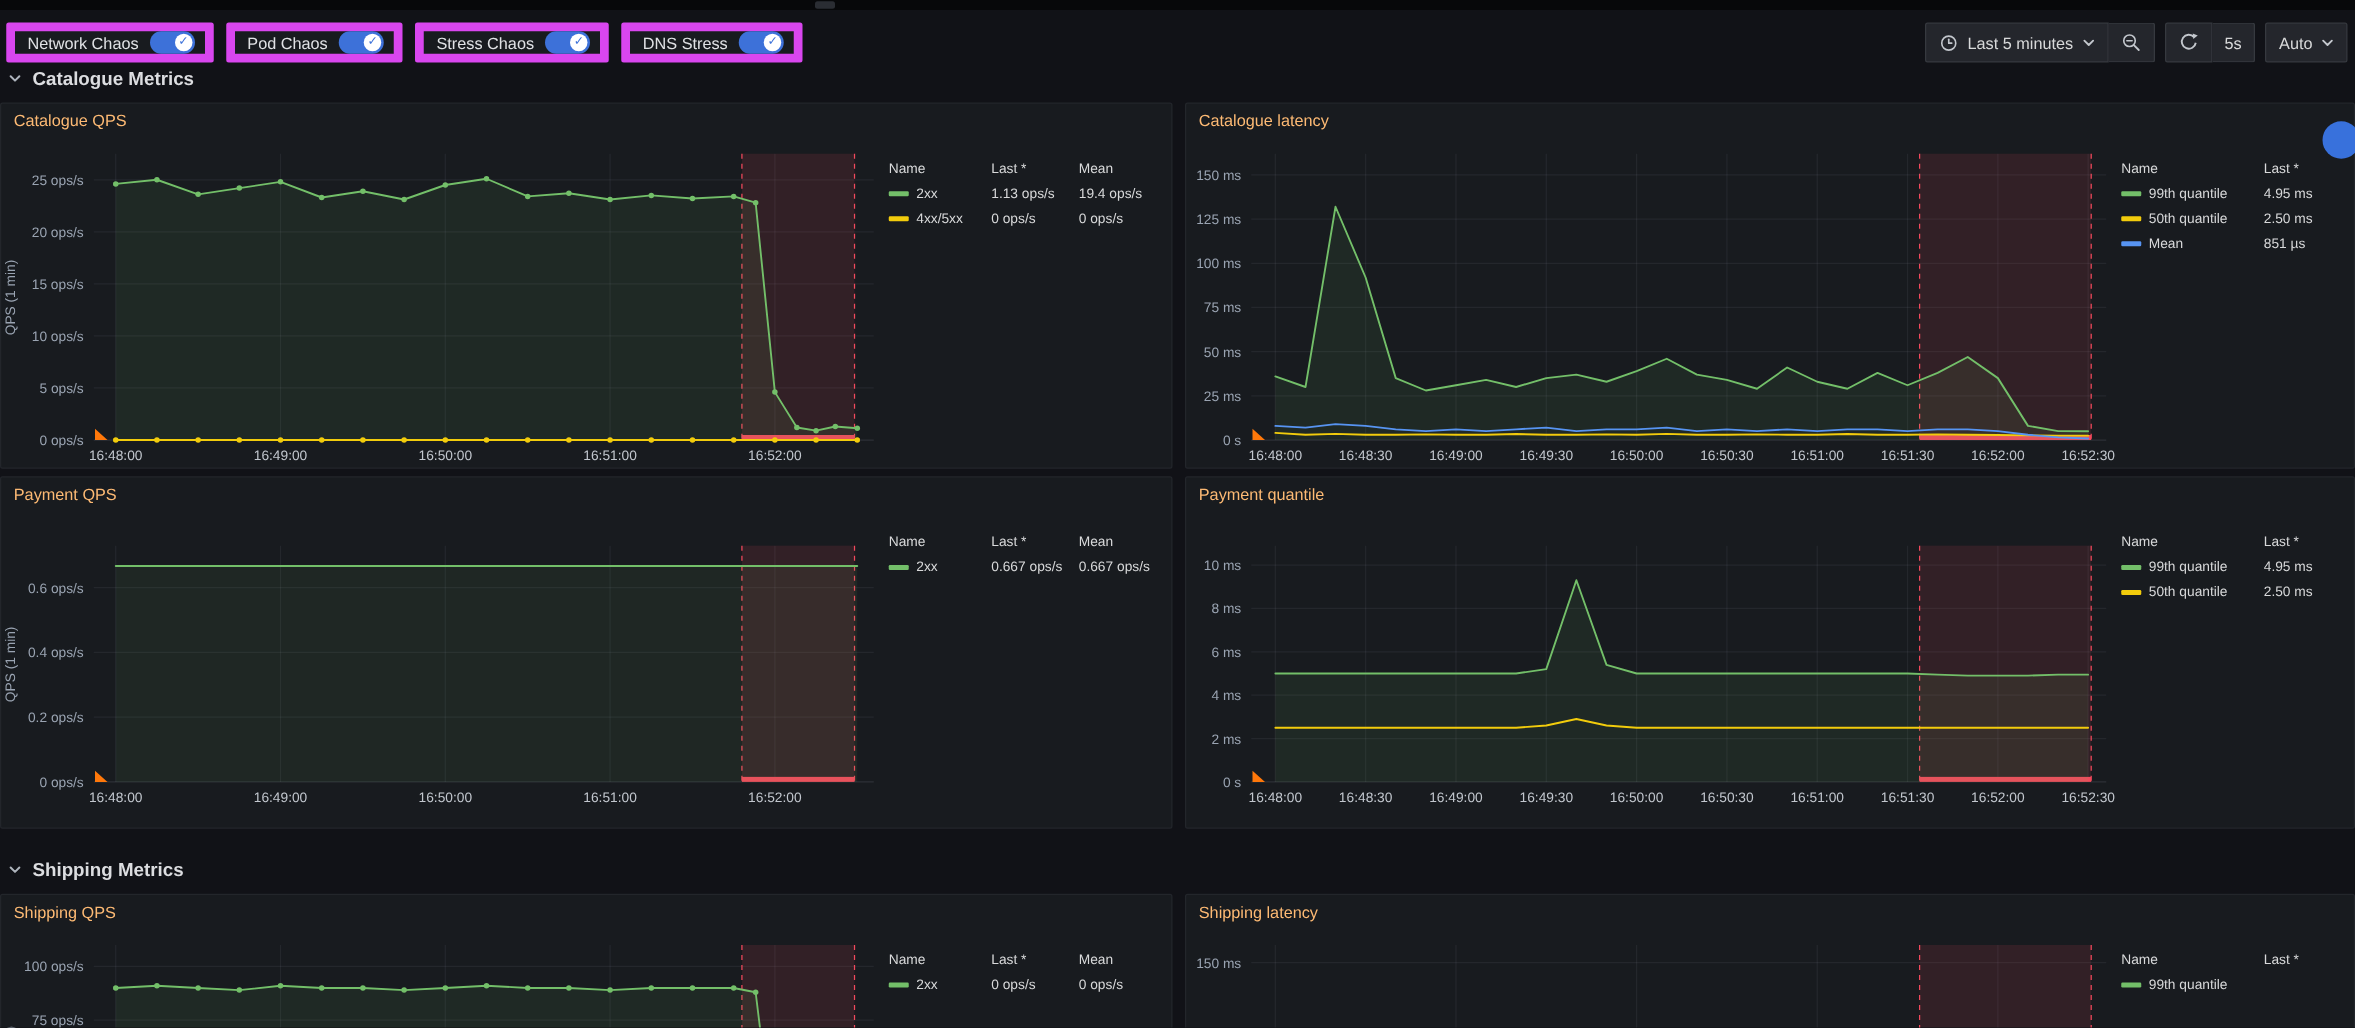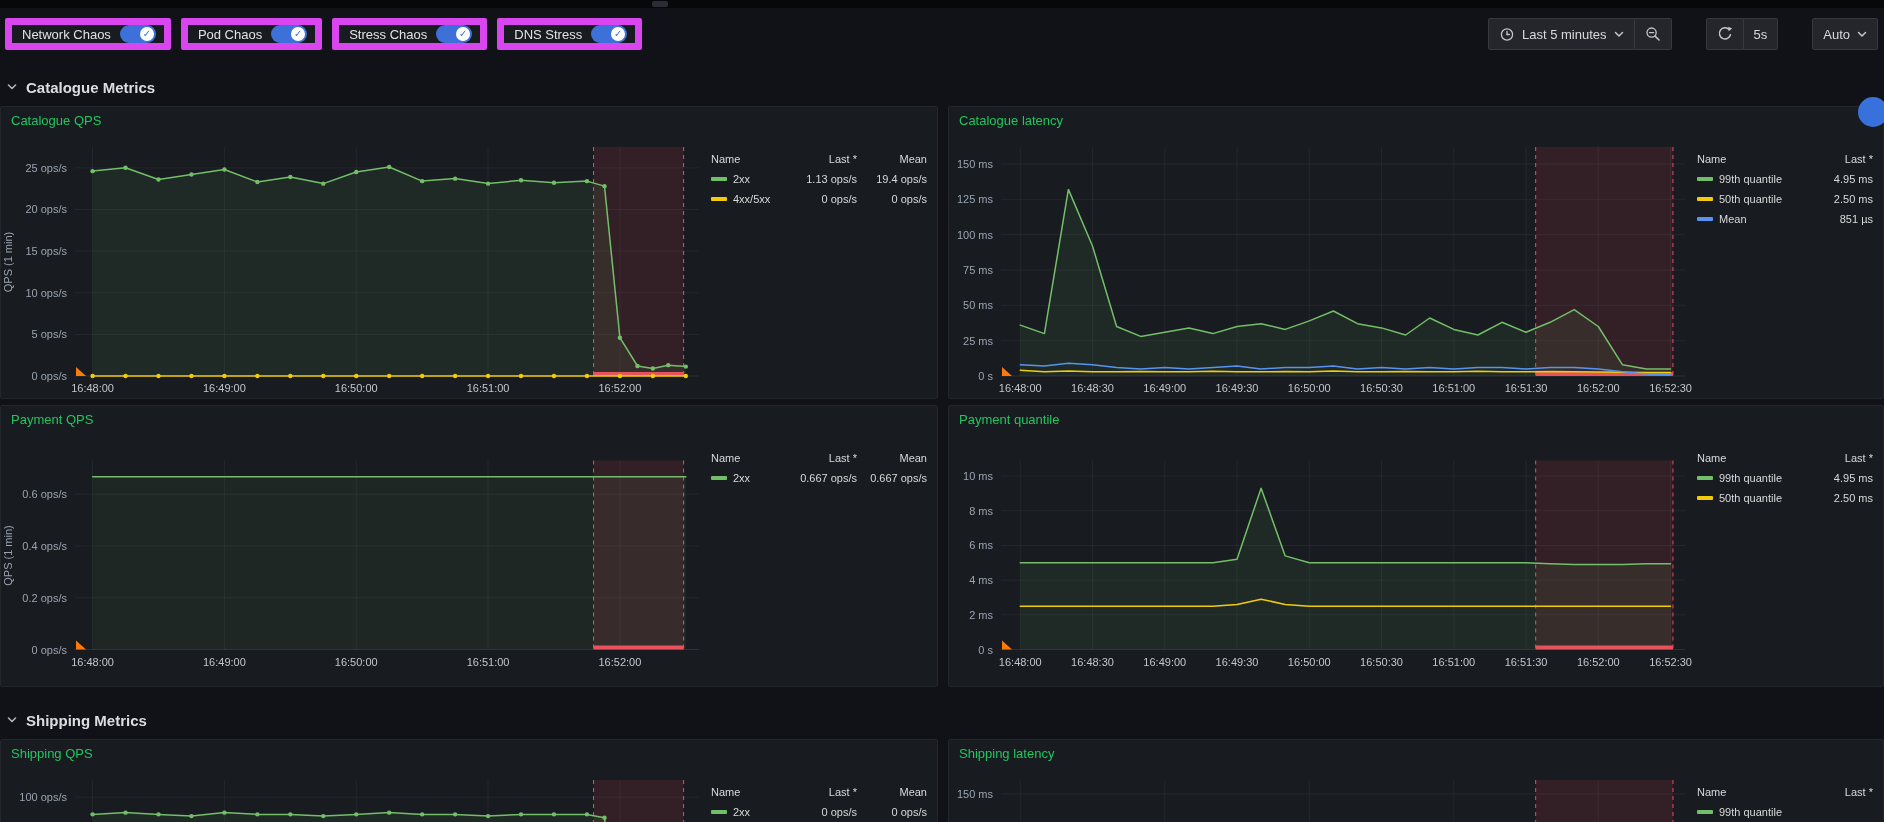--- a/index.html
+++ b/index.html
@@ -19,55 +19,55 @@
   
   .toolbar{display:flex;align-items:center;padding:10px 6px 0 5px;}
   .chips{display:flex;gap:10px;}
   .chip{display:flex;align-items:center;height:32px;background:#181b1f;border:7px solid #d946ef;border-radius:2px;padding:0 8px 0 10px;gap:9px;}
   .chip-label{font-size:13px;font-weight:500;color:#e0e2e5;white-space:nowrap;}
   .toggle{width:36px;height:18px;border-radius:10px;background:#3d71d9;position:relative;display:inline-block;cursor:pointer;flex:0 0 auto;}
   .toggle .knob{position:absolute;right:2px;top:2px;width:14px;height:14px;border-radius:50%;background:#fff;display:flex;align-items:center;justify-content:center;}
   .toggle .check{color:#3d71d9;font-size:10px;line-height:1;font-weight:700;}
 
   .controls{margin-left:auto;display:flex;gap:8px;align-items:center;}
-  .btn-group{display:flex;margin-left:26px;}
+  .btn-group{display:flex;}
   .tbtn{display:flex;align-items:center;gap:7px;height:32px;background:#24262c;border:1px solid #36393f;color:#d8d9da;font-size:13px;font-weight:500;padding:0 10px;cursor:pointer;font-family:inherit;white-space:nowrap;}
   .btn-group .tbtn + .tbtn{border-left:none;}
   .btn-group .tbtn:first-child{border-radius:2px 0 0 2px;}
   .btn-group .tbtn:last-child{border-radius:0 2px 2px 0;}
   .btn-group .tbtn:only-child{border-radius:2px;}
   .tbtn svg{flex:0 0 auto;}
   .icon-grey{color:#c3c7cd;}
 
   
   .main{padding:0;}
-  .section-header{display:flex;align-items:center;gap:8px;padding-left:6px;height:26px;margin-top:24px;cursor:pointer;}
+  .section-header{display:flex;align-items:center;gap:8px;padding-left:6px;height:26px;margin-top:0;cursor:pointer;}
   .section-1 .section-header,.section-2 .section-header{margin-top:20px;}
   .chev{color:#aeb4bd;}
   .section-title{font-size:15px;font-weight:700;color:#dcdde0;}
   .panels{display:grid;grid-template-columns:938px 1fr;gap:0 10px;margin-top:6px;}
   .panel{background:#181b1f;border:1px solid #23262b;border-radius:2px;overflow:hidden;}
   .section-0 .panel{height:293px;}
   .section-1 .panel{height:282px;}
   .section-2 .panel{height:253px;}
-  .panel-title{height:28px;line-height:28px;padding-left:10px;font-size:13px;font-weight:500;color:#22c55e;cursor:pointer;}
+  .panel-title{height:28px;line-height:28px;padding-left:10px;font-size:13px;font-weight:500;color:#fdba74;cursor:pointer;}
   .panel-body{height:calc(100% - 28px);display:flex;}
   svg.chart{flex:1;min-width:0;height:100%;display:block;}
 
   
   .legend{flex:0 0 auto;padding:14px 10px 0 4px;font-size:11px;overflow:hidden;}
   .p-left .legend{width:230px;}
   .p-right .legend{width:190px;}
   .legend-row{display:grid;align-items:center;height:20px;column-gap:6px;}
   .p-left .legend-row{grid-template-columns:16px 1fr 64px 64px;}
   .p-right .legend-row{grid-template-columns:16px 1fr 62px;}
   .legend-head .lname{grid-column:1/3;}
   .hcell{color:#5794f2;font-weight:500;}
   .lname{color:#d8d9da;white-space:nowrap;overflow:hidden;cursor:pointer;}
-  .lval{text-align:right;color:#d8d9da;white-space:nowrap;}
+  .lval{text-align:left;color:#d8d9da;white-space:nowrap;}
   .swatch{height:4px;border-radius:1px;display:block;}
 
   .ax{fill:#9aa4b2;font-size:11px;}
   .axx{fill:#c2c7ce;font-size:11px;font-weight:500;}
 
   .fab{position:absolute;left:1858px;top:97px;width:30px;height:30px;border-radius:50%;background:#3871dc;z-index:5;cursor:pointer;}
 </style>
 </head>
 <body>
 

